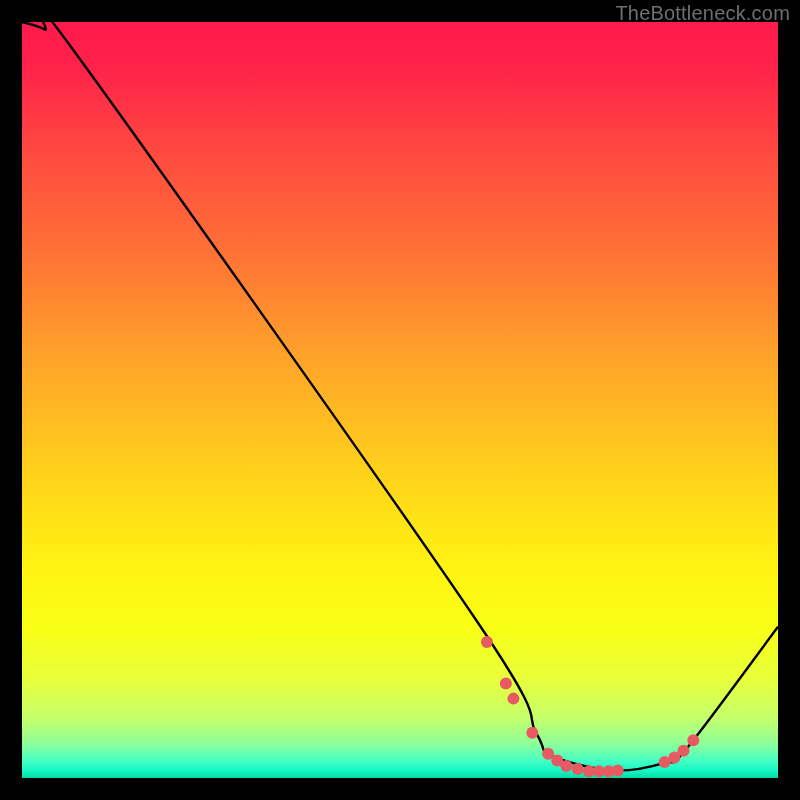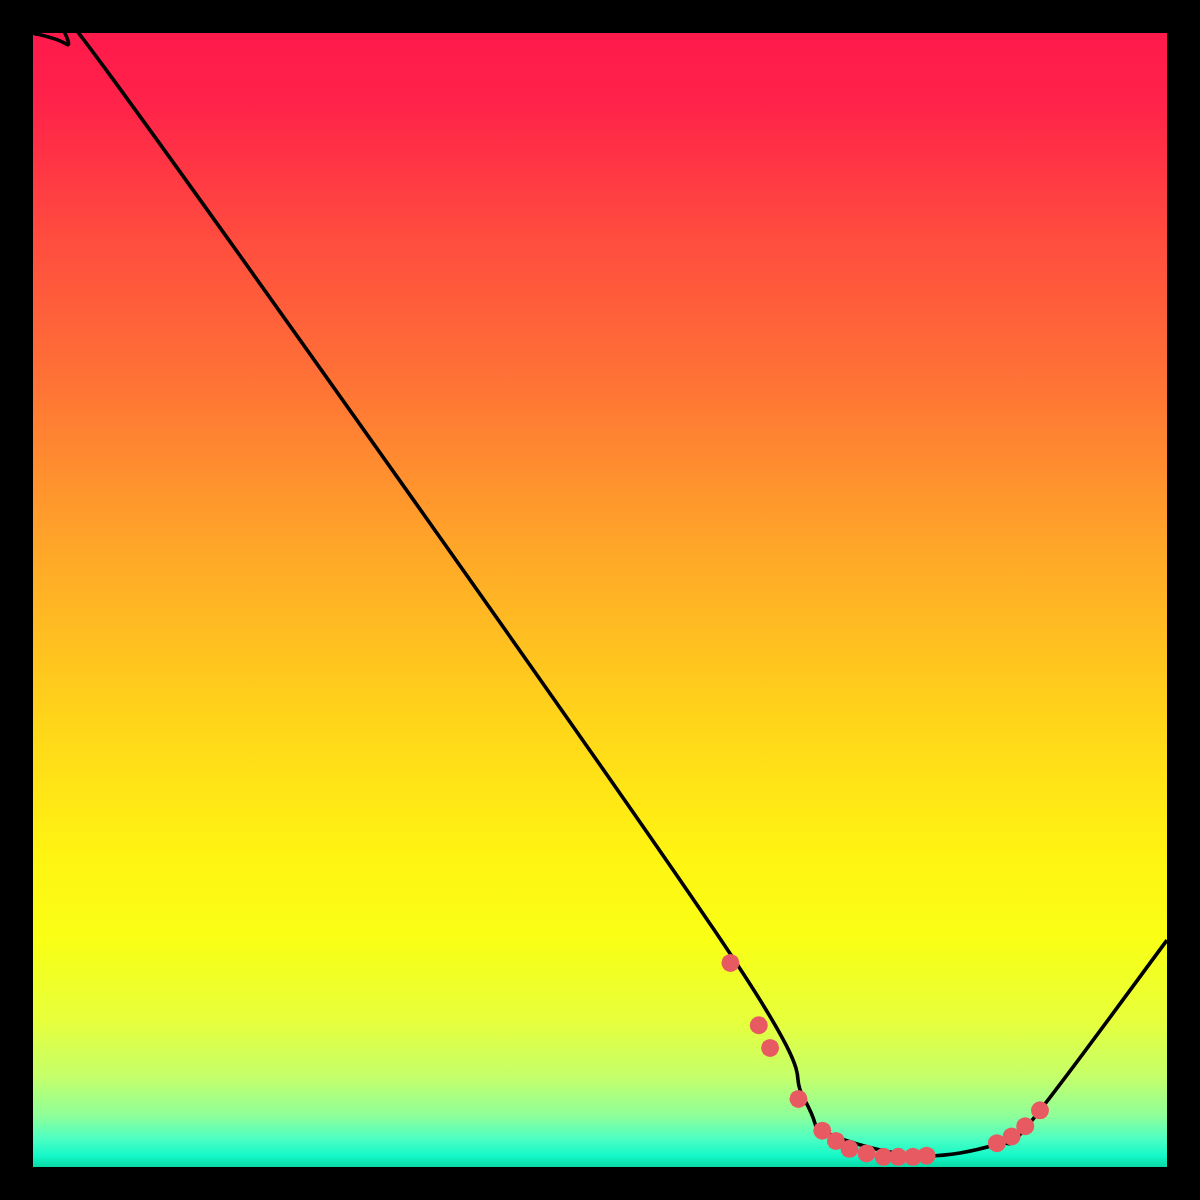--- a/index.html
+++ b/index.html
@@ -47,20 +47,21 @@
     font-size: 20px;
     letter-spacing: 0.2px;
     font-weight: 400;
   }
 </style>
 </head>
 <body>
 
 <div class="plot-wrap">
 
+  <div class="attribution">TheBottleneck.com</div>
 
   <div class="plot-area">
 
     <svg class="gradient-field" viewBox="0 0 756 756" preserveAspectRatio="none">
       <defs>
         <linearGradient id="bgGrad" x1="0" y1="0" x2="0" y2="1">
             <stop offset="0%" stop-color="#ff1a4c"></stop>
             <stop offset="6%" stop-color="#ff2249"></stop>
             <stop offset="18%" stop-color="#ff4c3f"></stop>
             <stop offset="30%" stop-color="#ff7036"></stop>

